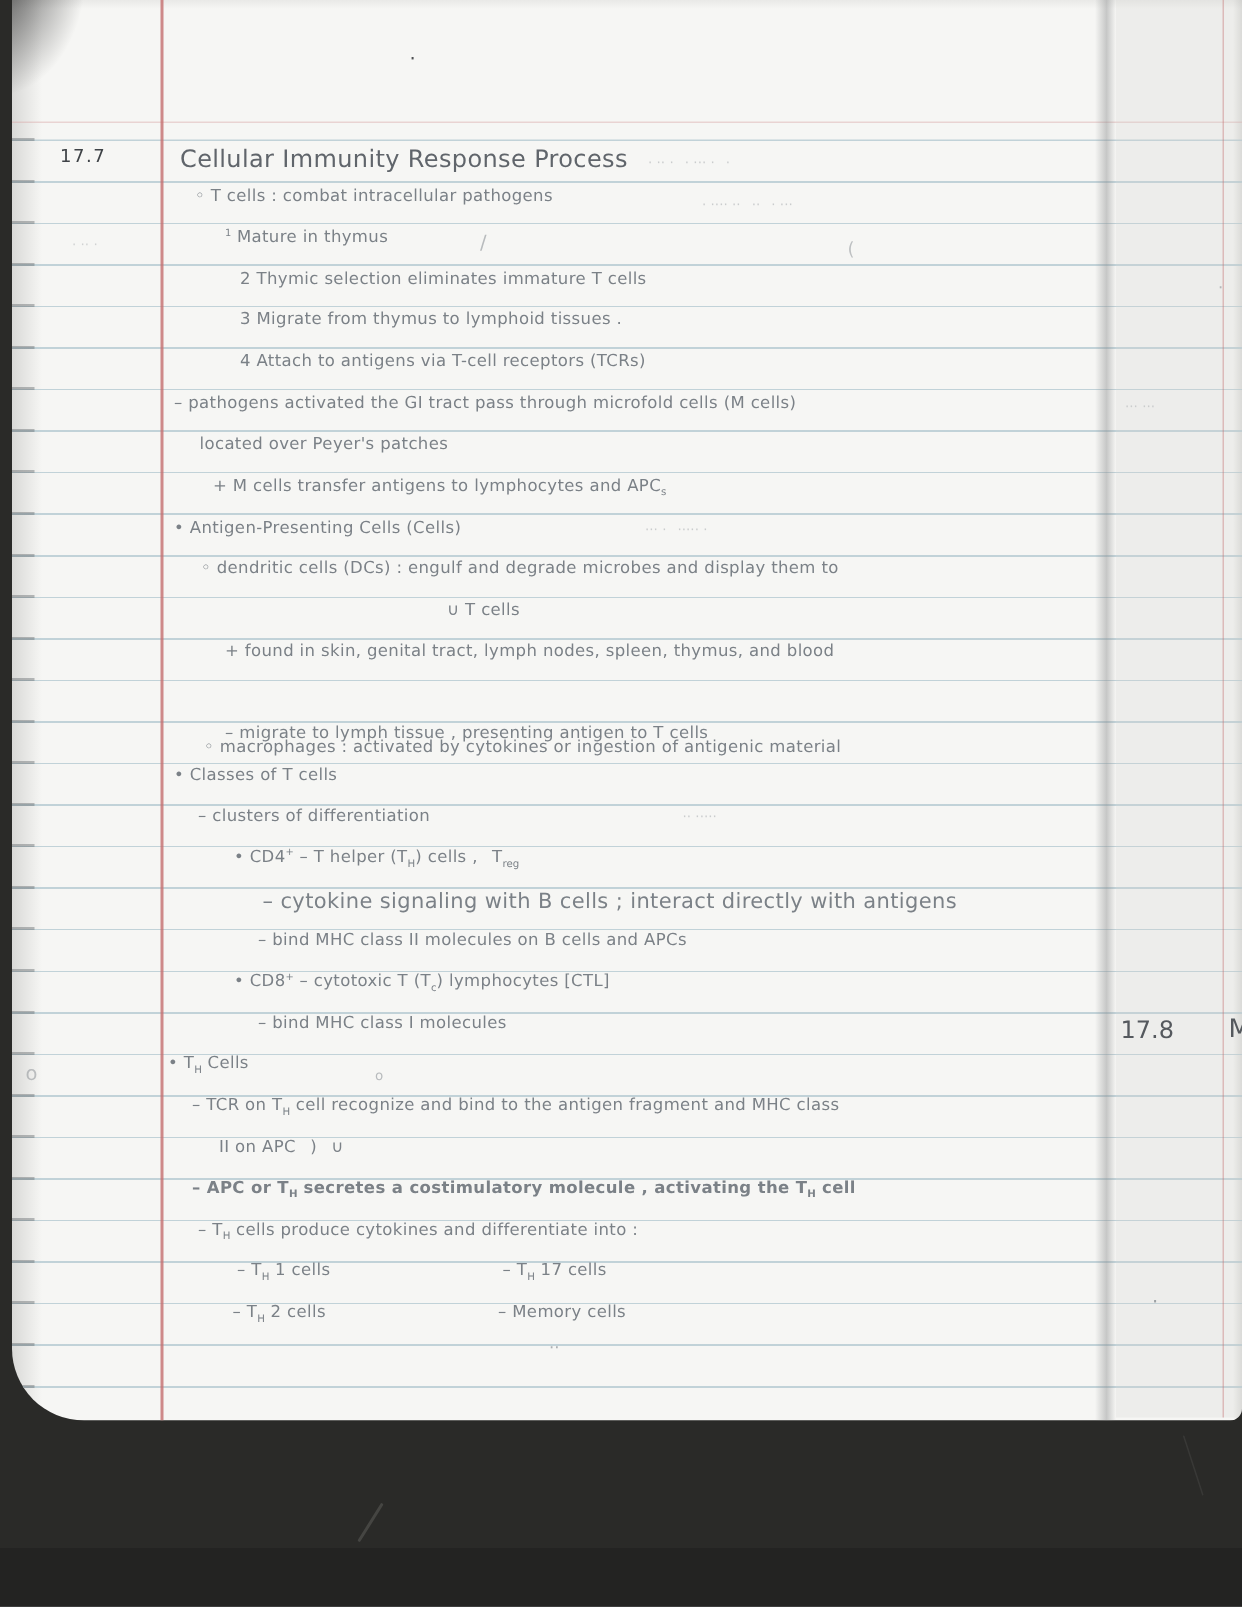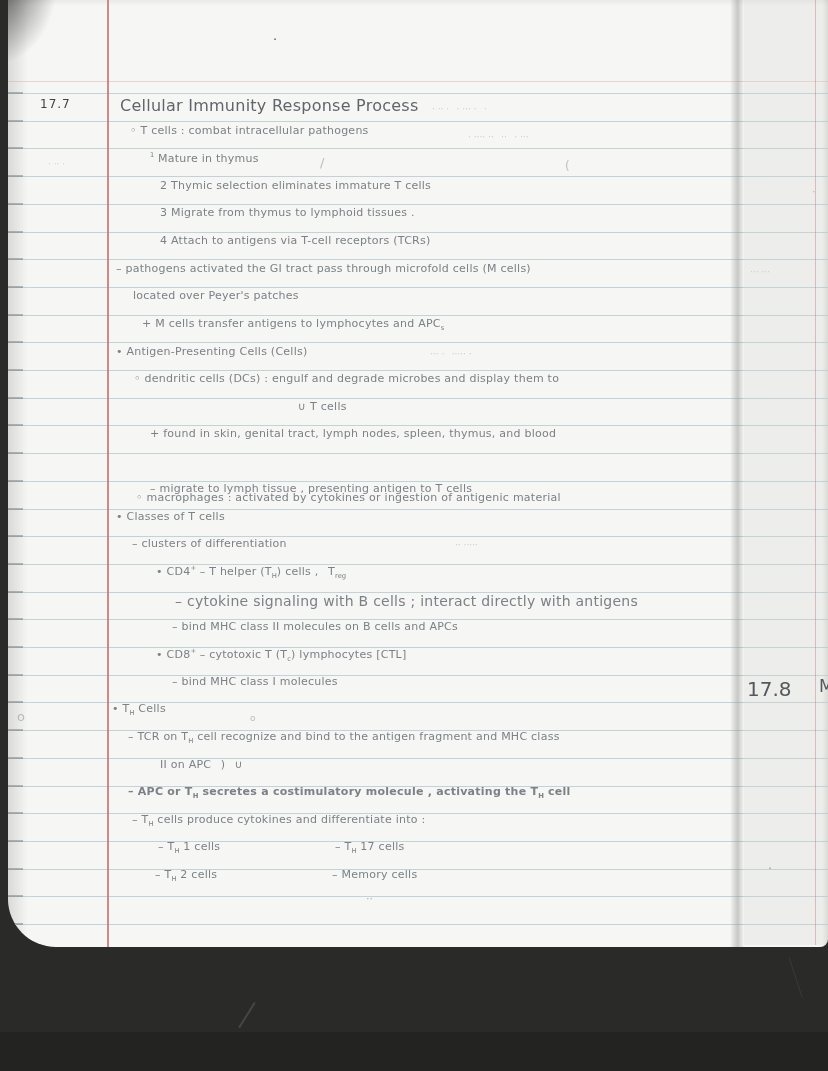--- a/index.html
+++ b/index.html
@@ -49,21 +49,21 @@
     position:absolute;white-space:pre;color:#7b8187;font-size:11px;
     letter-spacing:.25px;line-height:1.1;
   }
   .hand sup{font-size:.6em;vertical-align:super;letter-spacing:0;}
   .hand sub{font-size:.62em;vertical-align:sub;letter-spacing:0;}
   .artifact{position:absolute;white-space:pre;color:#7b8187;line-height:1;}
   .section-label{
     position:absolute;left:40px;top:97px;font-size:12px;color:#3f4347;
     letter-spacing:1px;white-space:pre;
   }
-  .adjacent-label{position:absolute;left:747px;top:677px;font-size:20px;color:#55595e;white-space:pre;}
+  .adjacent-label{position:absolute;left:747px;top:677px;font-size:16px;color:#55595e;white-space:pre;}
   .adjacent-partial{position:absolute;left:819px;top:676px;font-size:17px;color:#55595e;white-space:pre;}
 </style>
 </head>
 <body>
 
 <div class="scene">
   <div class="page">
     <div class="rules"></div>
     <div class="pink-rule"></div>
     <div class="perforation"></div>
@@ -97,21 +97,21 @@
       <div class="hand" style="left: 150px; top: 483px;">– migrate to lymph tissue , presenting antigen to T cells</div>
       <div class="hand" style="left: 116px; top: 511px;">• Classes of T cells</div>
       <div class="hand" style="left: 132px; top: 538px;">– clusters of differentiation</div>
       <div class="hand" style="left: 156px; top: 565px;">• CD4<sup>+</sup> – T helper (T<sub>H</sub>) cells ,  T<sub>reg</sub></div>
       <div class="hand" style="left: 175px; top: 594px; font-size: 14px;">– cytokine signaling with B cells ; interact directly with antigens</div>
       <div class="hand" style="left: 172px; top: 621px;">– bind MHC class II molecules on B cells and APCs</div>
       <div class="hand" style="left: 156px; top: 648px;">• CD8<sup>+</sup> – cytotoxic T (T<sub>c</sub>) lymphocytes [CTL]</div>
       <div class="hand" style="left: 172px; top: 676px;">– bind MHC class I molecules</div>
       <div class="hand" style="left: 112px; top: 703px;">• T<sub>H</sub> Cells</div>
       <div class="hand" style="left: 128px; top: 731px;">– TCR on T<sub>H</sub> cell recognize and bind to the antigen fragment and MHC class</div>
-      <div class="hand" style="left: 160px; top: 759px;">II on APC  )  ∪</div>
+      <div class="hand" style="left: 146px; top: 759px;">II on APC  )  ∪</div>
       <div class="hand" style="left: 128px; top: 786px; font-weight: bold;">– APC or T<sub>H</sub> secretes a costimulatory molecule , activating the T<sub>H</sub> cell</div>
       <div class="hand" style="left: 132px; top: 814px;">– T<sub>H</sub> cells produce cytokines and differentiate into :</div>
       <div class="hand" style="left: 158px; top: 841px;">– T<sub>H</sub> 1 cells</div>
       <div class="hand" style="left: 335px; top: 841px;">– T<sub>H</sub> 17 cells</div>
       <div class="hand" style="left: 155px; top: 869px;">– T<sub>H</sub> 2 cells</div>
       <div class="hand" style="left: 332px; top: 869px;">– Memory cells</div>
     </div>
   <div>
       <div class="artifact" style="left: 273px; top: 33px; font-size: 13px; opacity: 0.9; color: rgb(60, 63, 66);">·</div>
       <div class="artifact" style="left: 48px; top: 160px; font-size: 9px; opacity: 0.3;">· ·· ·</div>

